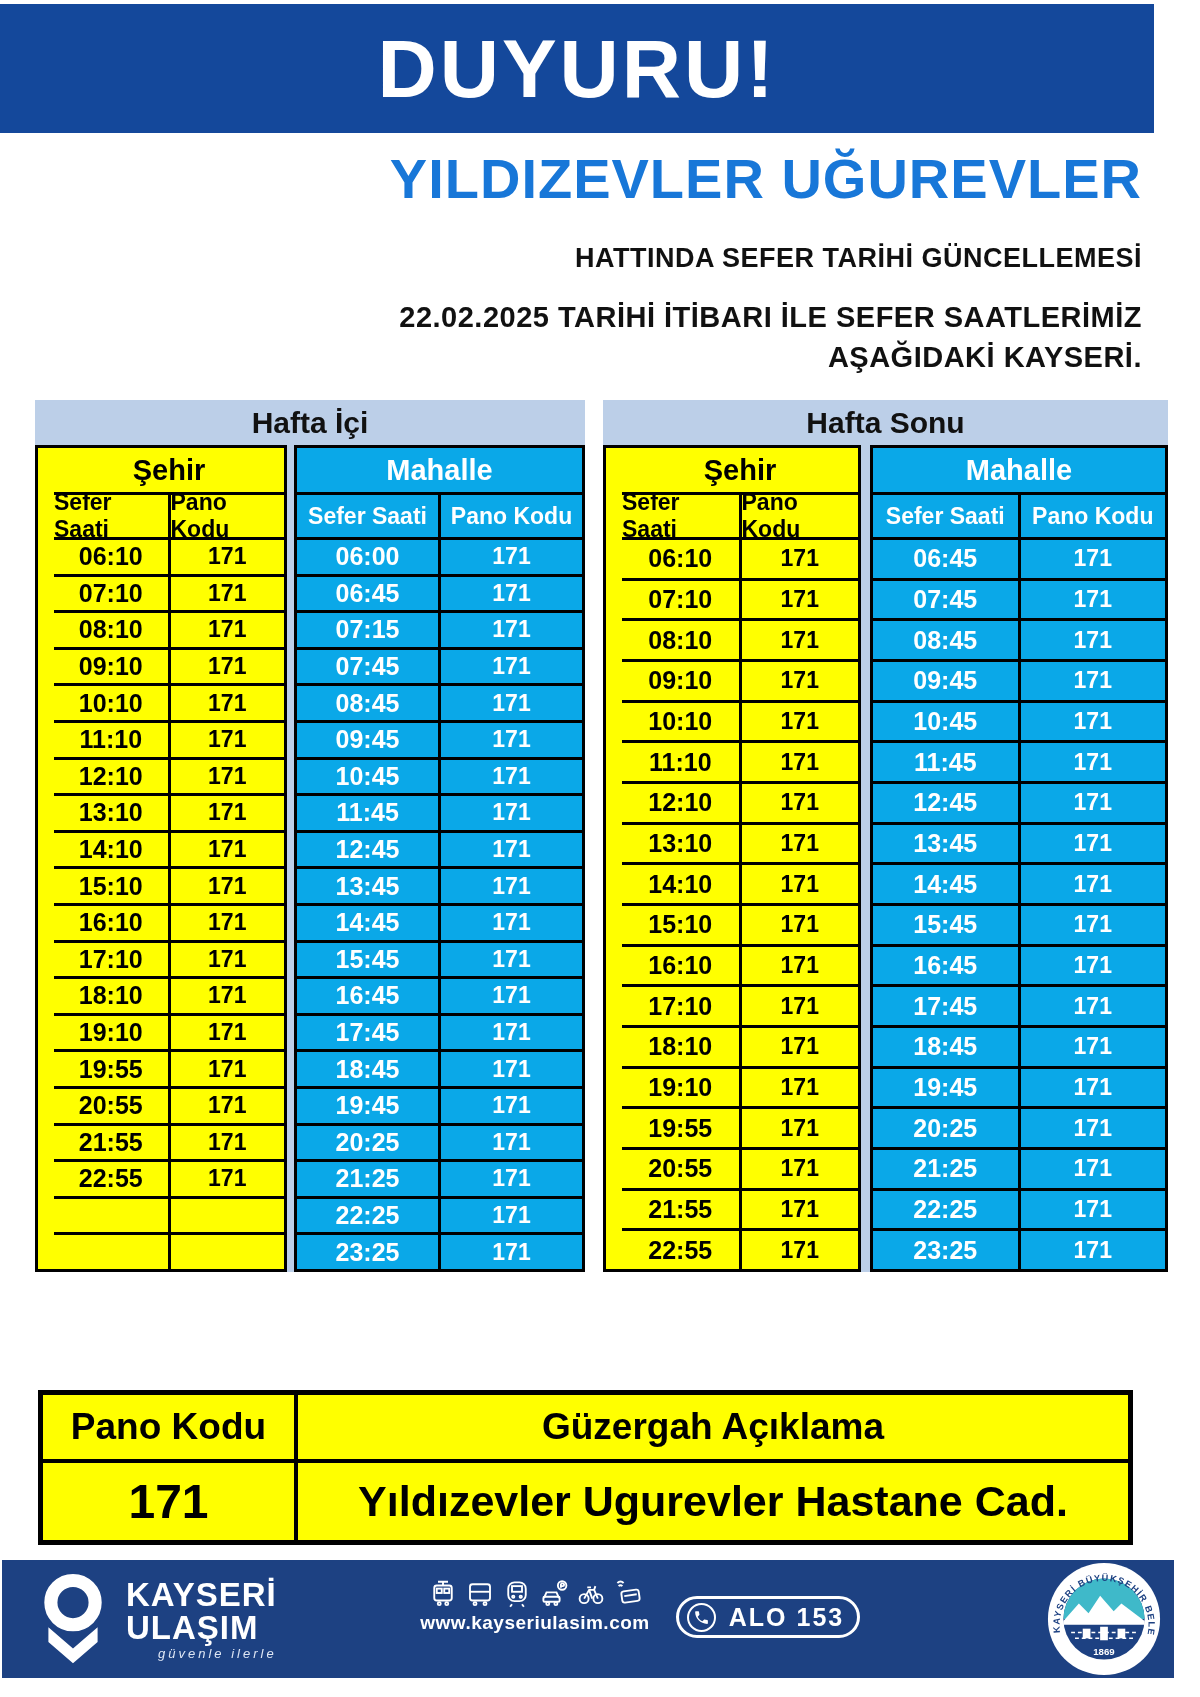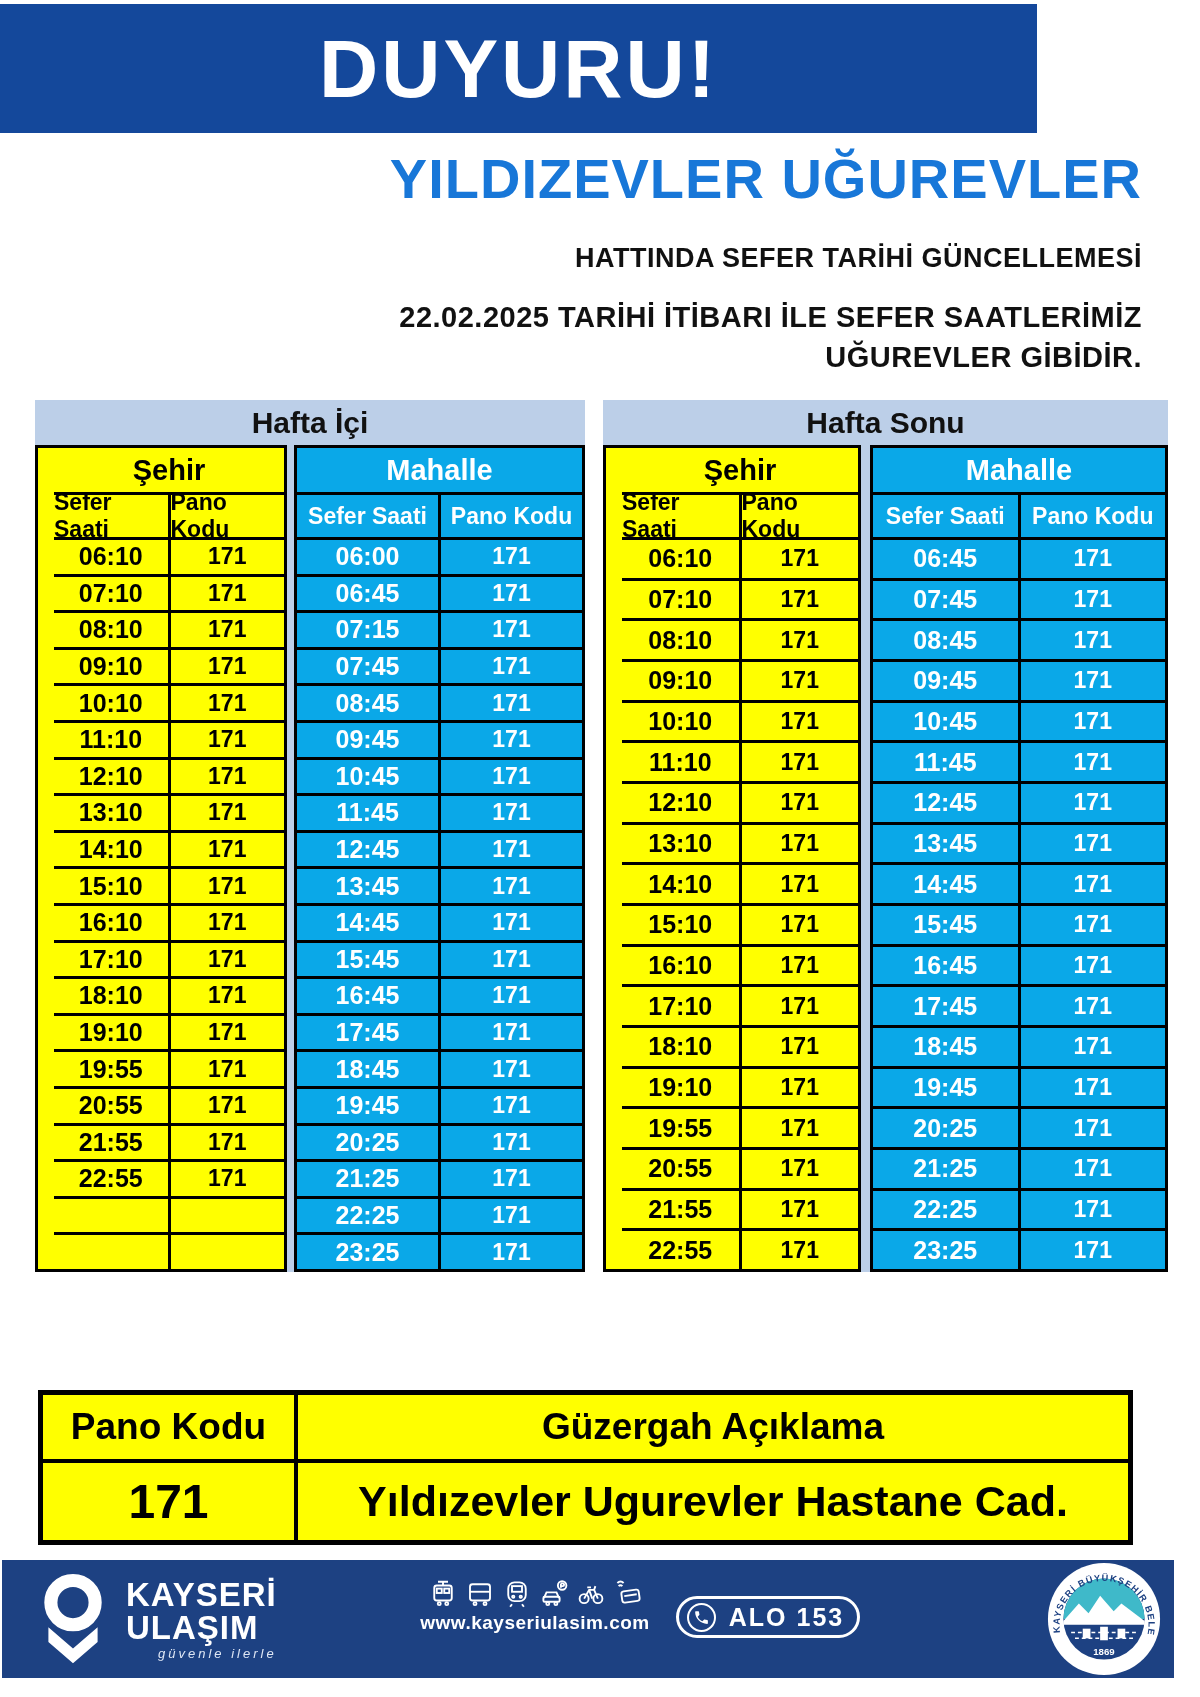--- a/index.html
+++ b/index.html
@@ -1,20 +1,20 @@
 <!DOCTYPE html>
 <html><head>
 <meta charset="utf-8">
 <style>
   html,body{margin:0;padding:0;background:#e8e8e8;}
   #page{position:relative;width:1200px;height:1697px;background:#ffffff;margin:0 auto;
         font-family:"Liberation Sans",sans-serif;overflow:hidden;}
 
   
-  .banner{position:absolute;left:0;top:4px;width:1037px;height:129px;background:#14489B;
+  .banner{position:absolute;left:0;top:4px;width:1154px;height:129px;background:#14489B;
           display:flex;align-items:center;justify-content:center;}
   .banner span{color:#ffffff;font-size:82px;font-weight:bold;letter-spacing:3px;}
 
   
   .head-wrap{position:absolute;left:0;top:0;width:1110px;text-align:right;padding-left:32px;}
   .title{position:absolute;top:146px;width:1110px;color:#1877D8;font-size:56px;font-weight:bold;letter-spacing:1px;}
   .sub1{position:absolute;top:243px;width:1110px;color:#111;font-size:27px;font-weight:bold;letter-spacing:.5px;}
   .sub2{position:absolute;top:301px;width:1110px;color:#111;font-size:29px;font-weight:bold;letter-spacing:.5px;}
   .sub3{position:absolute;top:341px;width:1110px;color:#111;font-size:29px;font-weight:bold;letter-spacing:.5px;}
 
@@ -78,21 +78,21 @@
 
 <div id="page">
 
   <div class="banner">
     <span>DUYURU!</span>
   </div>
 
   <div class="title head-wrap">YILDIZEVLER UĞUREVLER</div>
   <div class="sub1 head-wrap">HATTINDA SEFER TARİHİ GÜNCELLEMESİ</div>
   <div class="sub2 head-wrap">22.02.2025 TARİHİ İTİBARI İLE SEFER SAATLERİMİZ</div>
-  <div class="sub3 head-wrap">UĞUREVLER GİBİDİR.</div>
+  <div class="sub3 head-wrap">AŞAĞIDAKİ KAYSERİ.</div>
 
   <div class="group g0">
     <div class="group-bar">Hafta İçi</div>
     <div class="tables">
       <div class="subtable yellow">
           <div class="tname">Şehir</div>
           <div class="thead">
             <div class="cell c-time">Sefer Saati</div>
             <div class="cell c-code">Pano Kodu</div>
           </div>

